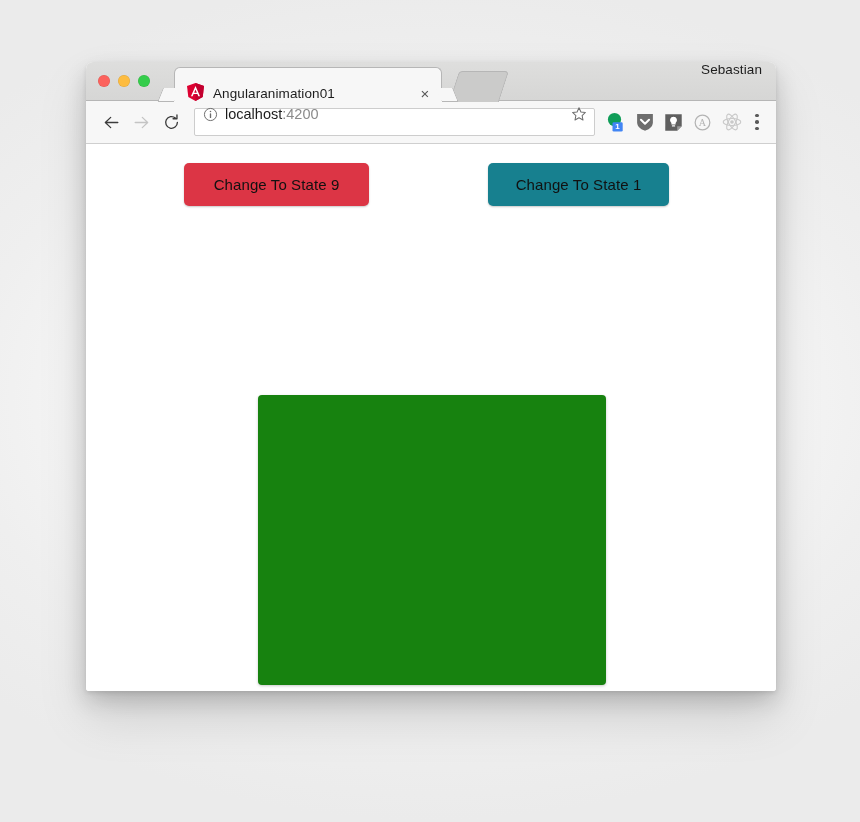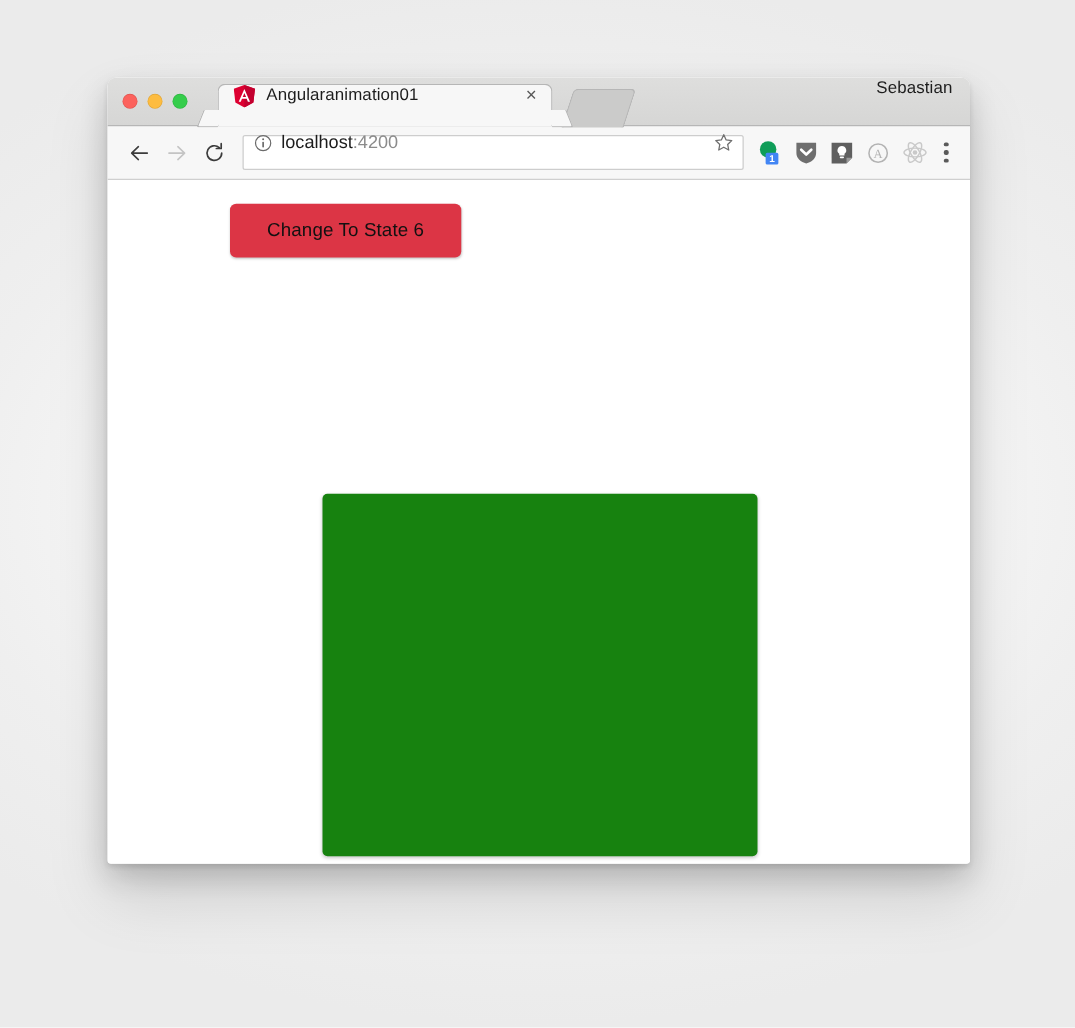--- a/index.html
+++ b/index.html
@@ -71,21 +71,21 @@
     left: 88px;
     top: 5px;
     width: 268px;
     height: 34px;
     background: #f7f7f7;
     border: 1px solid #b6b6b6;
     border-bottom: none;
     border-radius: 6px 6px 0 0;
     box-sizing: border-box;
     display: flex;
-    align-items: flex-start;
+    align-items: flex-end;
     padding: 0 8px 0 12px;
     z-index: 5;
   }
   
   .tab-active::before,
   .tab-active::after {
     content: "";
     position: absolute;
     bottom: -1px;
     width: 16px;
@@ -415,20 +415,21 @@
     <div class="menu-btn">
       <span class="menu-dot"></span>
       <span class="menu-dot"></span>
       <span class="menu-dot"></span>
     </div>
 
   </div>
 
   <div class="viewport">
 
-    <button class="state-button" id="btn-state2" style="background-color: rgb(220, 53, 69);">Change To State 6</button>
-
+    <button class="state-button" id="btn-state2" style="background-color: rgb(220, 53, 69);">Change To State 9</button>
+
+    <button class="state-button" id="btn-state1" style="background-color: rgb(23, 128, 143);">Change To State 1</button>
 
     <div class="animated-box" style="background-color: rgb(23, 130, 15);"></div>
 
   </div>
 
 </div>
 
 </body></html>

